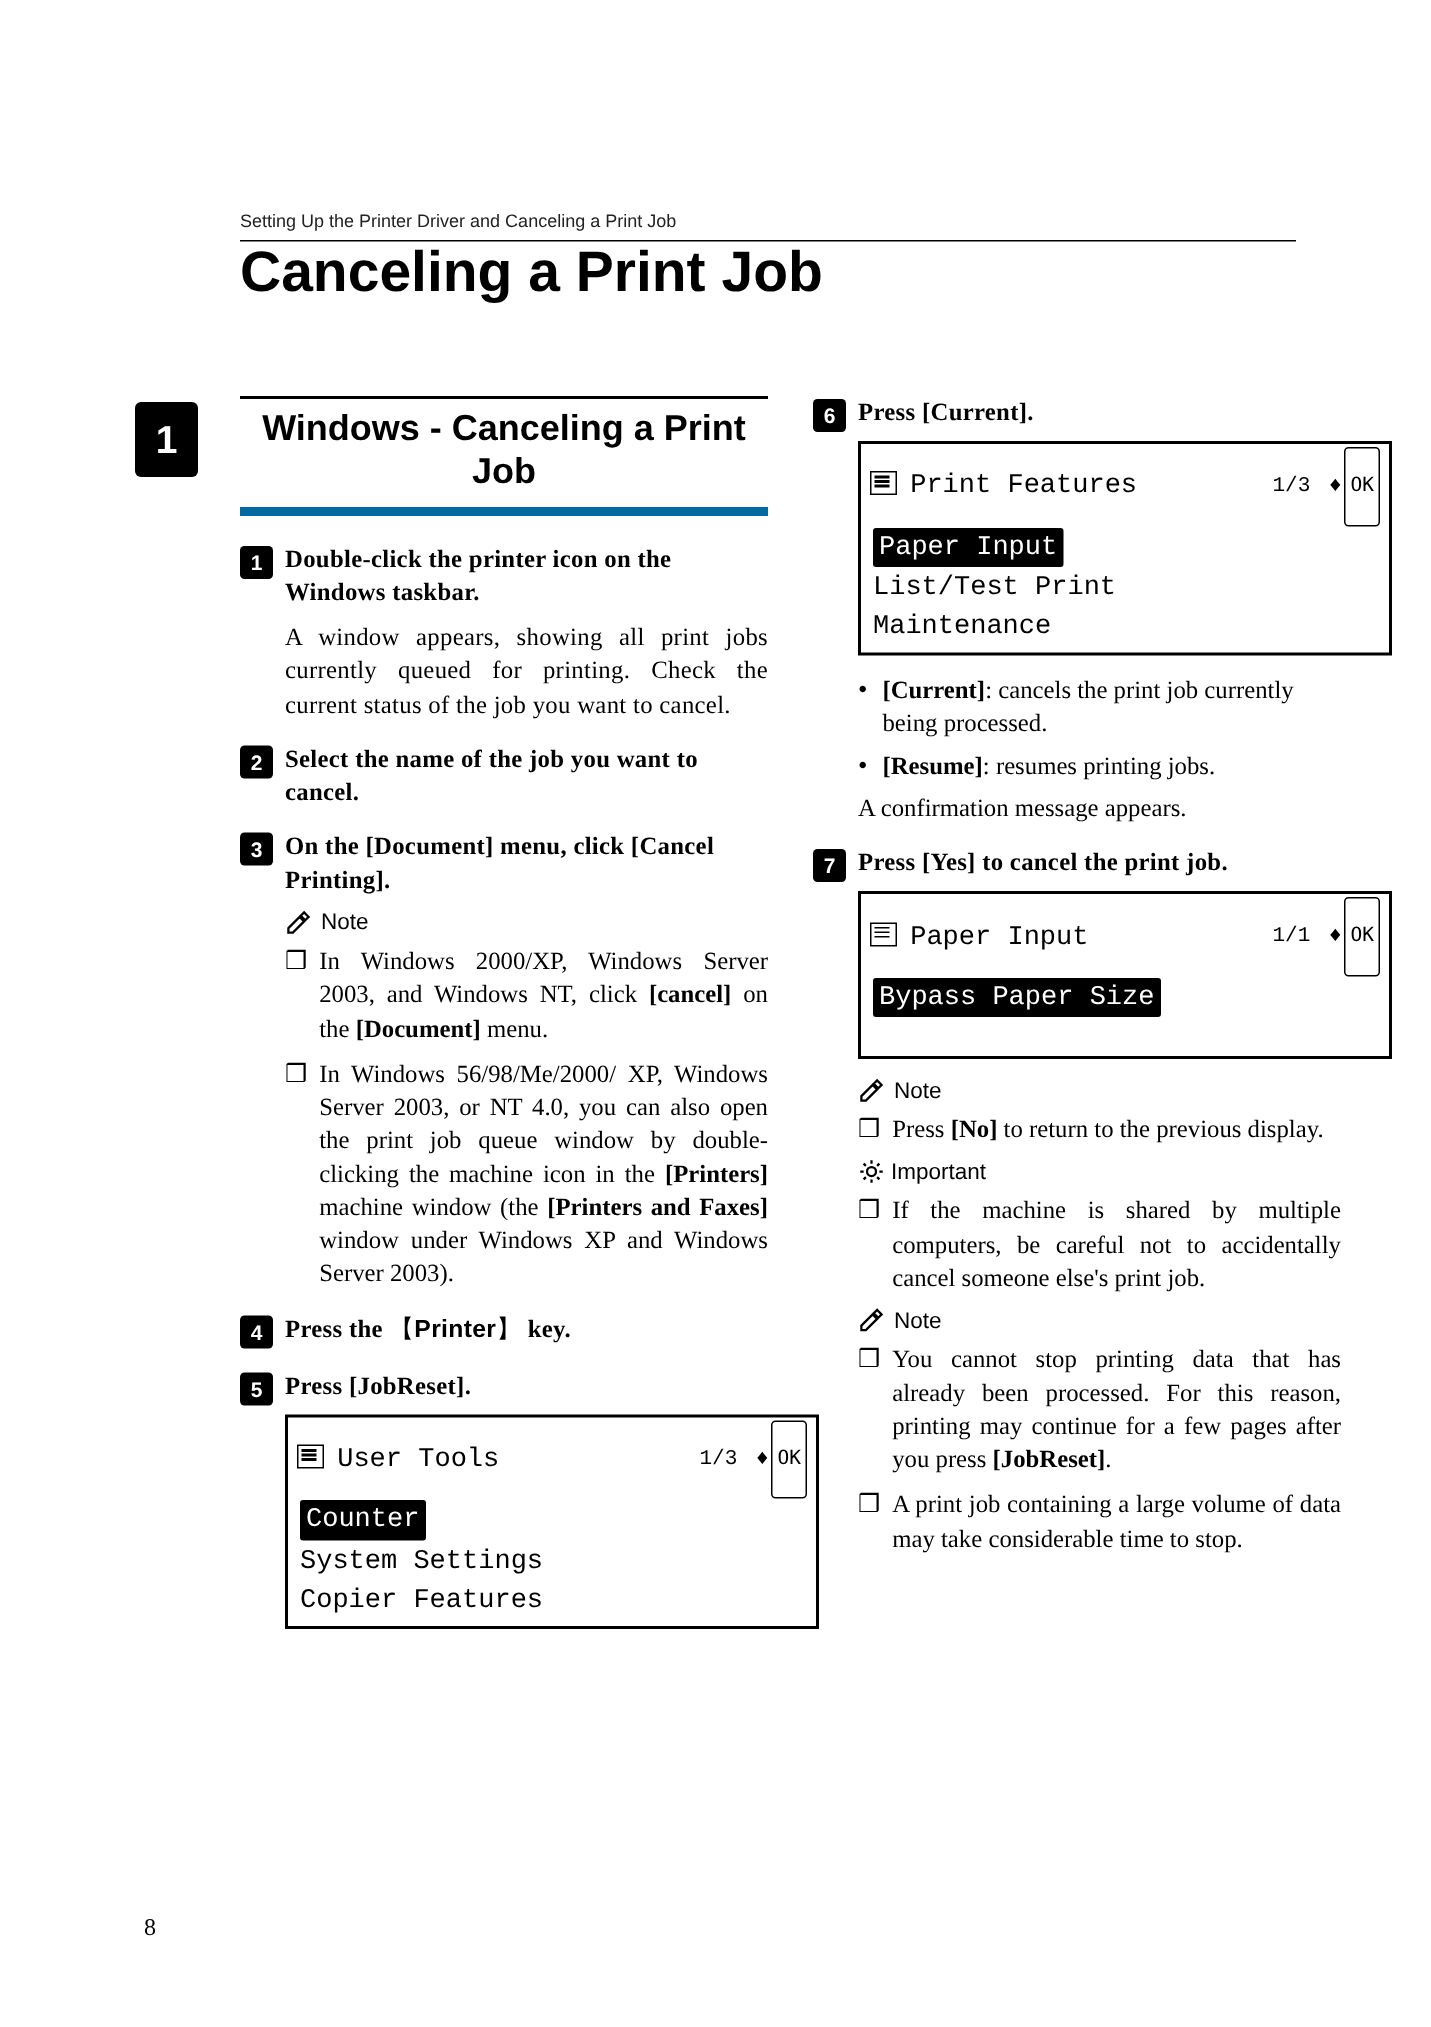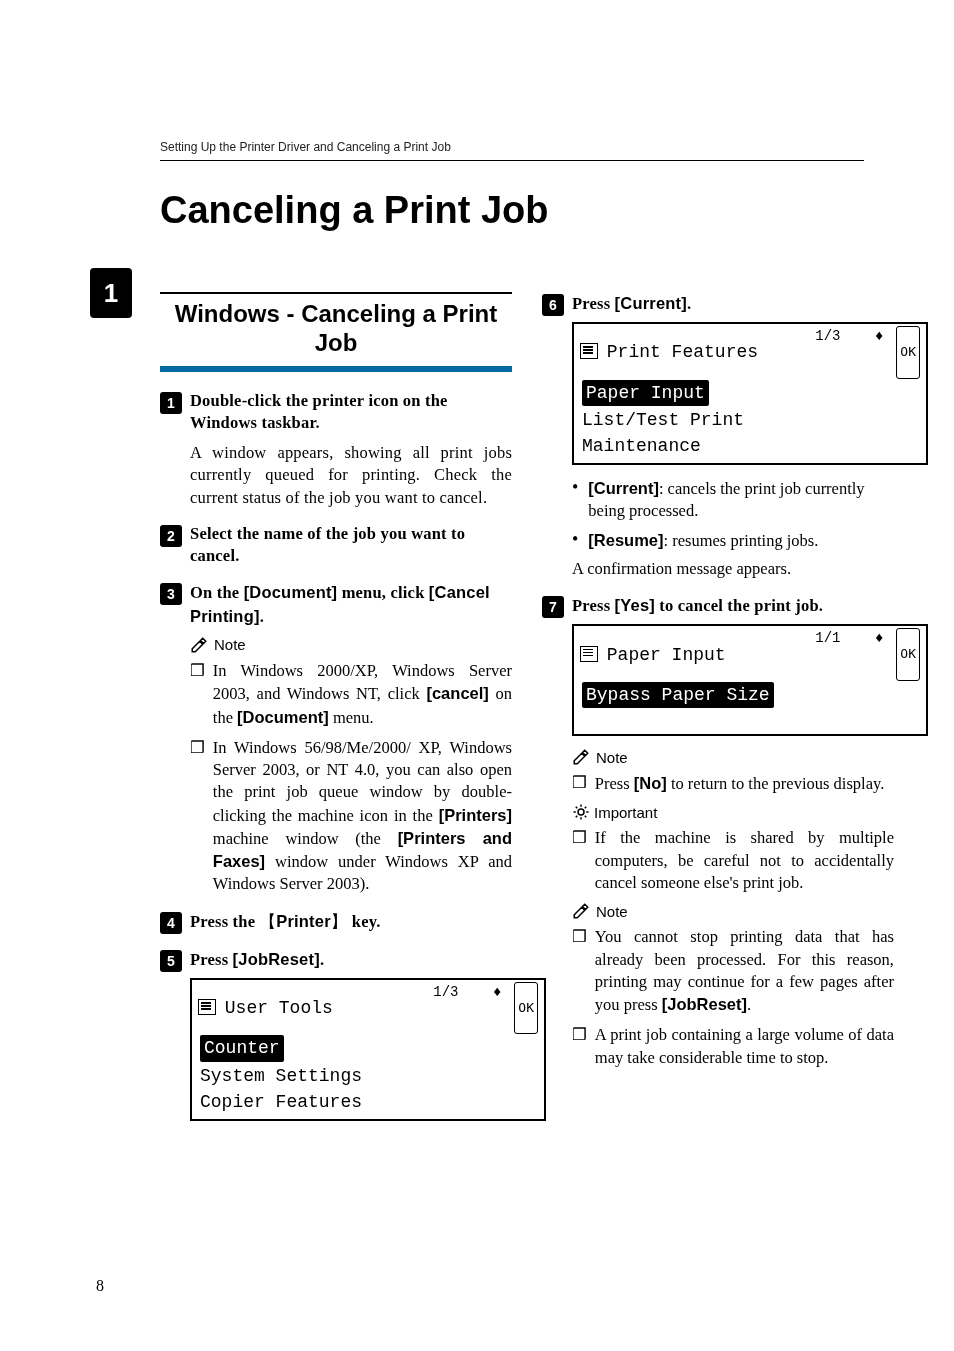--- a/index.html
+++ b/index.html
@@ -13,21 +13,20 @@
   }
   .page {
     padding: 140px 90px 50px 160px;
   }
   .running-head {
     font-family: Arial, Helvetica, sans-serif;
     font-size: 12px;
     color: #222;
     border-bottom: 1px solid #000;
     padding-bottom: 6px;
-    margin-bottom: 28px;
   }
   h1.title {
     font-family: Arial, Helvetica, sans-serif;
     font-weight: bold;
     font-size: 38px;
     margin-bottom: 60px;
   }
   .side-tab {
     position: absolute;
     left: 90px;
@@ -181,41 +180,41 @@
     content:"";
     position:absolute; left:0; top:0; width:16px; height:14px;
     border:1.5px solid #000;
   }
   .list-icon::after {
     content:"";
     position:absolute; left:3px; top:3px; width:10px; height:1.5px; background:#000;
     box-shadow: 0 3px 0 #000, 0 6px 0 #000;
   }
   .ok-badge {
-    display:inline-flex; align-items:flex-start; gap:13px;
+    display:inline-flex; align-items:center; gap:2px;
     font-size:14px;
   }
   .ok-box {
     border:1.5px solid #000; border-radius:3px; padding:16px 3px; font-family: monospace; font-size:13px;
   }
   .imp-head {
     margin: 8px 0 6px 30px;
     display: flex;
     align-items: center;
     gap: 4px;
   }
   .gear-icon { width:18px; height:18px; }
   .pagenum {
     position: absolute;
     left: 96px;
     bottom: 56px;
     font-size: 16px;
   }
   .ui-label {
-    font-family: Liberation Sans, sans-serif;
+    font-family: Liberation Serif, serif;
     font-weight: bold;
   }
   .keycap {
     font-family: Arial, Helvetica, sans-serif;
     font-weight: bold;
   }
   .keycap::before { content:"【"; font-weight:normal;}
   .keycap::after  { content:"】"; font-weight:normal;}
 </style>
 </head>

